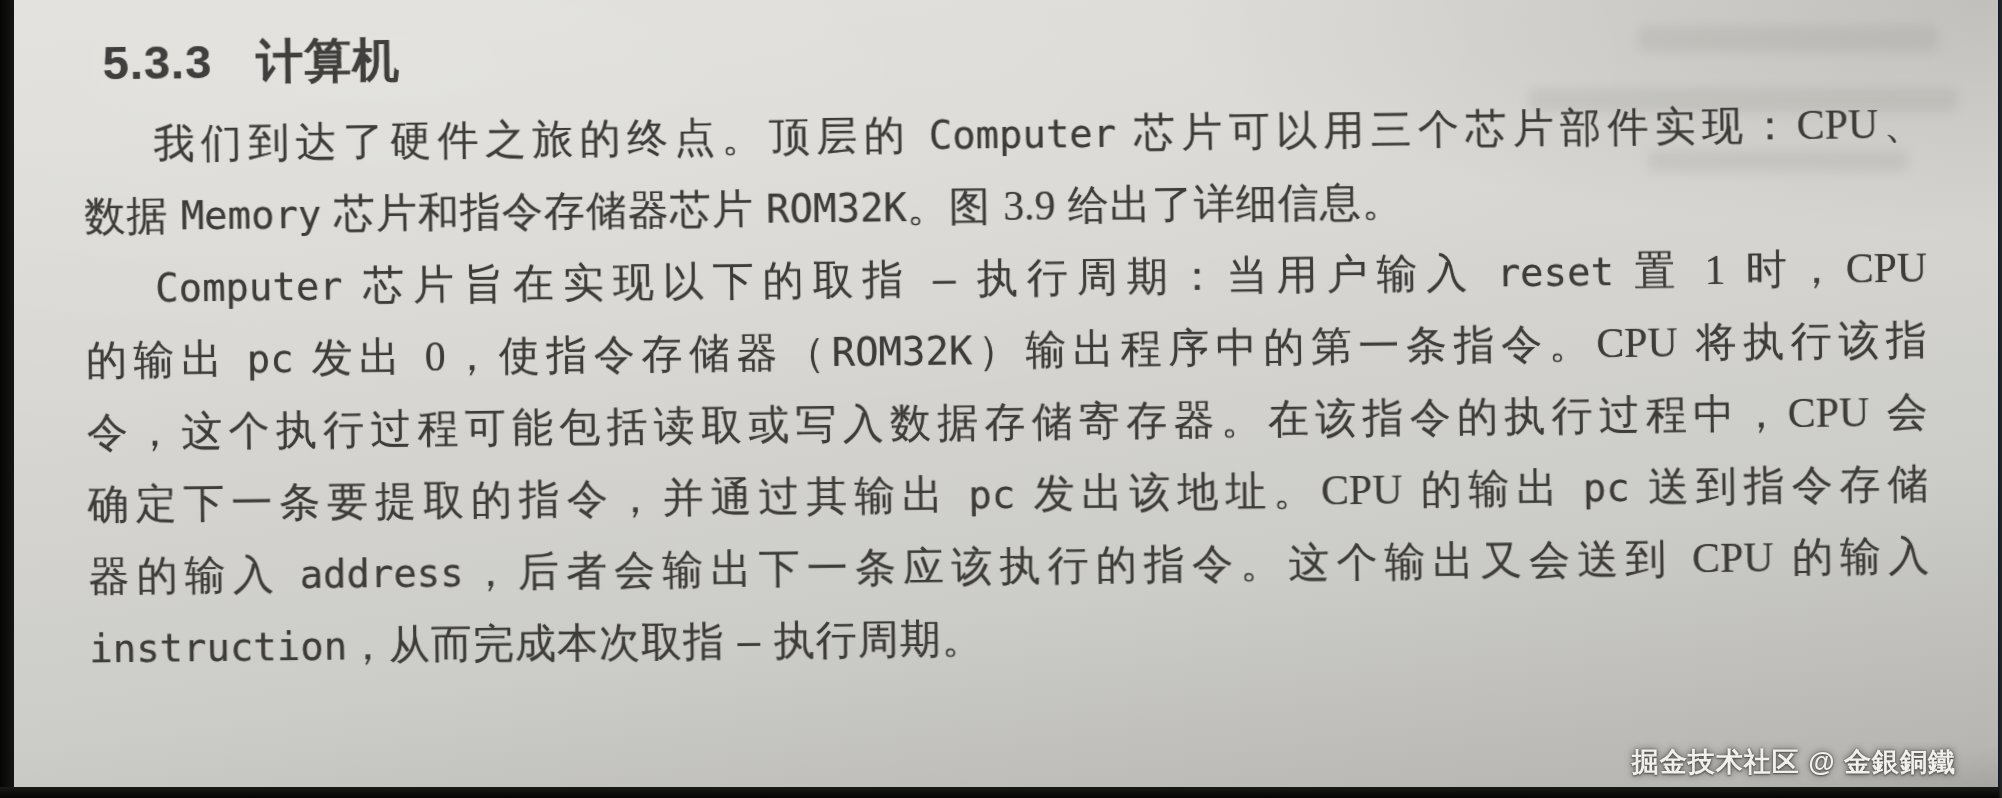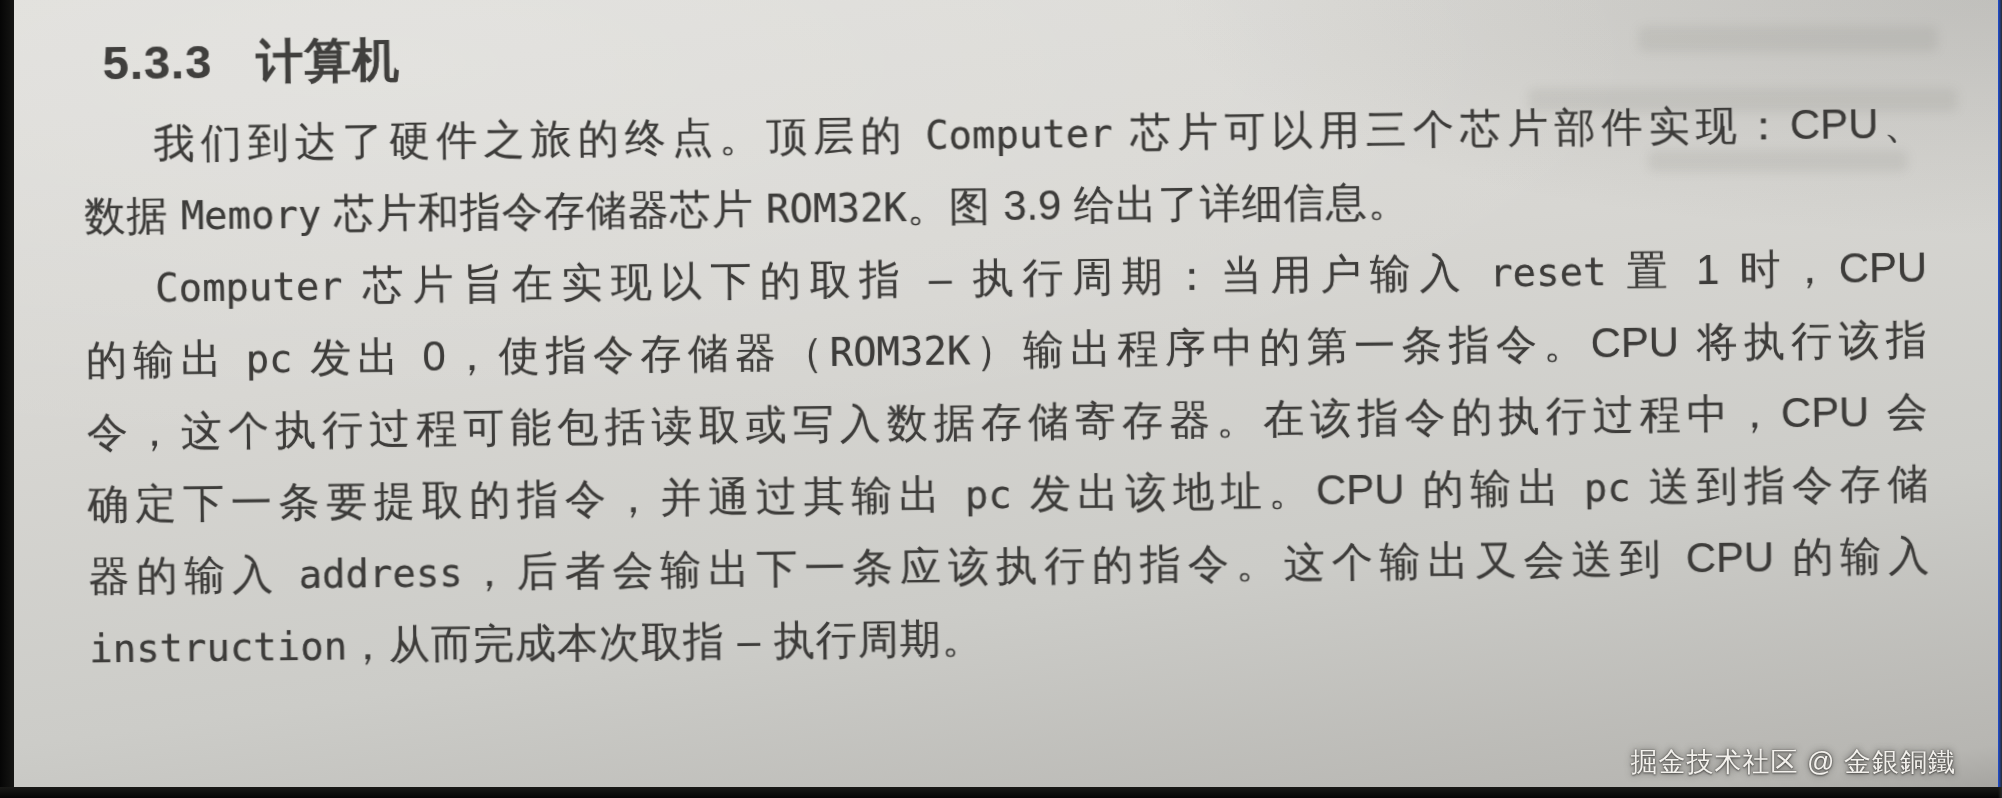--- a/index.html
+++ b/index.html
@@ -1,20 +1,20 @@
 <!DOCTYPE html>
 <html><head>
 <meta charset="utf-8">
 <style>
   html,body{margin:0;padding:0;background:#000;}
   .screenshot{
     position:relative;
     width:2002px;height:798px;
     overflow:hidden;
-    background:#1d4ed8;
+    background:#0f172a;
     font-family:"Liberation Sans",sans-serif;
   }
   
   .paper{
     position:absolute;left:14px;top:0;right:4px;bottom:11px;
     background:
       radial-gradient(120% 90% at 18% 8%, rgba(255,255,255,0.20), rgba(255,255,255,0) 55%),
       radial-gradient(70% 50% at 100% 0%, rgba(80,80,78,0.18), rgba(80,80,78,0) 60%),
       linear-gradient(172deg,#deddd9 0%,#d7d6d2 40%,#ccccc8 70%,#b7b6b2 96%,#a5a4a0 100%);
   }
@@ -41,34 +41,34 @@
     font-size:41px;
     letter-spacing:1px;
     text-align:justify;
     text-align-last:justify;
     white-space:nowrap;
     text-shadow:0 0 1px rgba(61,60,58,.5);
   }
   .line.last{text-align-last:left;}
   .line.indent{text-indent:70px;}
   .mono{font-family:"DejaVu Sans Mono",monospace;font-size:0.95em;letter-spacing:0;}
-  .serif{font-family:Liberation Sans, sans-serif;font-size:1.02em;letter-spacing:0;}
+  .serif{font-family:Liberation Serif, serif;font-size:1.02em;letter-spacing:0;}
   
   .edge-left{position:absolute;left:0;top:0;width:14px;height:100%;background:linear-gradient(90deg,#050505,#161614);}
   .edge-bottom{position:absolute;left:0;bottom:0;width:100%;height:11px;background:linear-gradient(0deg,#050505,#191917);}
   .edge-right{position:absolute;right:0;top:0;width:4px;height:100%;background:linear-gradient(270deg,#2c2c2a,rgba(44,44,42,0));}
   
   .smudge{position:absolute;background:rgba(96,94,90,.10);filter:blur(5px);border-radius:8px;}
   .s1{right:60px;top:26px;width:300px;height:26px;}
   .s2{right:40px;top:88px;width:430px;height:24px;}
   .s3{right:90px;top:150px;width:260px;height:22px;}
   
   .watermark{
     position:absolute;right:46px;bottom:18px;
-    font-size:27px;font-weight:400;letter-spacing:1px;
+    font-size:27px;font-weight:700;letter-spacing:1px;
     color:rgba(252,250,245,.95);
     text-shadow:0 0 7px rgba(70,68,64,.95),0 1px 2px rgba(0,0,0,.45),0 0 2px rgba(90,88,84,.9);
   }
 </style>
 </head>
 <body>
 
 <div class="screenshot">
   <div class="paper">
     <div class="smudge s1"></div>

